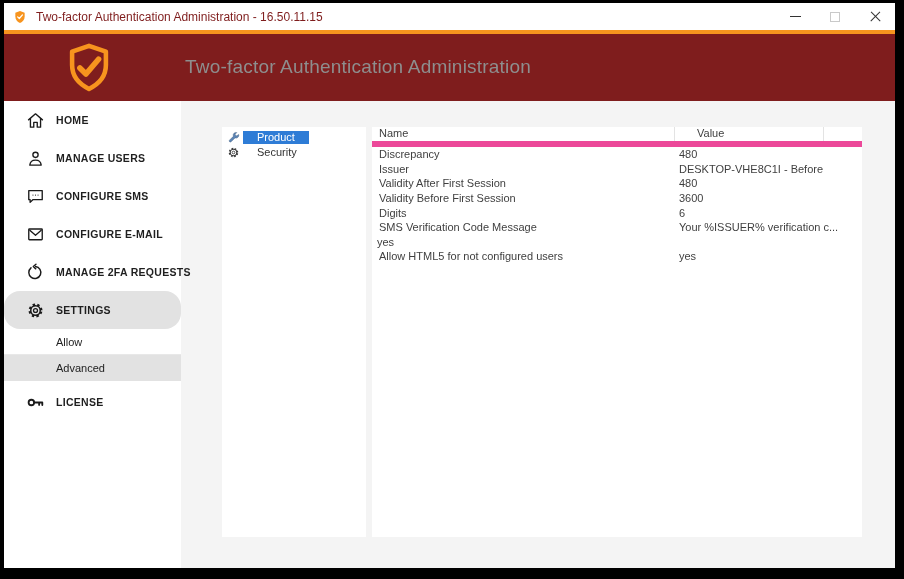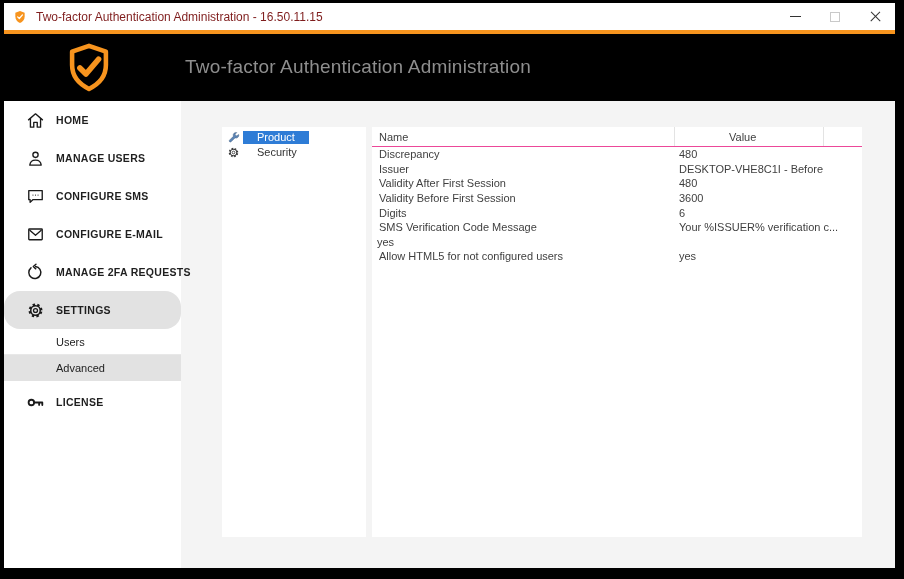--- a/index.html
+++ b/index.html
@@ -36,21 +36,21 @@
     content:""; position:absolute; left:-1px; top:5px; width:13px; height:1.4px;
     background:#333;
   }
   .close-glyph::before { transform:rotate(45deg); }
   .close-glyph::after  { transform:rotate(-45deg); }
   .accent-line {
     position:absolute; left:0; top:27px; width:100%; height:4px; background:#F7941E;
   }
   
   .header {
-    position:absolute; left:0; top:31px; width:100%; height:67px; background:#000000;
+    position:absolute; left:0; top:31px; width:100%; height:67px; background:#7f1d1d;
   }
   .logo { position:absolute; left:59px; top:6px; width:52px; height:55px; }
   .header-title {
     position:absolute; left:181px; top:22px;
     font-size:19px; font-weight:300; color:#8e8e8e; letter-spacing:0.2px;
     white-space:nowrap;
   }
   
   .content-bg {
     position:absolute; left:177px; top:98px; right:0; bottom:0; background:#f4f4f4;
@@ -87,22 +87,22 @@
     display:flex; align-items:center; height:15px; padding-left:5px; cursor:pointer;
   }
   .tree-item .icon { width:13px; height:13px; margin-right:3px; flex:0 0 auto; }
   .tree-item .lbl { font-size:11px; color:#333; padding:0 14px; line-height:13px; }
   .tree-item.selected .lbl { background:#2E7CD6; color:#fff; }
   .table-panel {
     position:absolute; left:368px; top:124px; width:490px; height:410px;
     background:#fff;
   }
   .tbl-header {
-    position:relative; height:20px; border-bottom:1px solid #ec4899;
-    display:flex; align-items:center;gap:32px;
+    position:relative; height:20px; border-bottom:6px solid #ec4899;
+    display:flex; align-items:flex-start;
   }
   .tbl-header .col-name  { width:302px; padding-left:7px; }
   .tbl-header .col-value { width:149px; padding-left:23px; }
   .tbl-header .hsep {
     position:absolute; top:0; bottom:0; width:1px; background:#e3e3e3;
   }
   .tbl-header span { font-size:11px; color:#3f3f3f; }
   .tbl-row {
     display:flex; align-items:center; height:14.6px; cursor:default;
   }
@@ -195,21 +195,21 @@
     <div class="side-item selected">
       <svg class="icon" viewBox="0 0 24 24" fill="none" stroke="#1a1a1a">
         <circle cx="12" cy="12" r="7.3" stroke-width="3" stroke-dasharray="2.9 2.83" transform="rotate(11 12 12)"></circle>
         <circle cx="12" cy="12" r="6" stroke-width="1.9"></circle>
         <circle cx="12" cy="12" r="2.5" stroke-width="1.6"></circle>
       </svg>
       <span class="lbl">SETTINGS</span>
     </div>
 
     <div class="side-subitem divider">
-      <span class="lbl">Users</span>
+      <span class="lbl">Allow</span>
     </div>
 
     <div class="side-subitem selected">
       <span class="lbl">Advanced</span>
     </div>
 
     <div class="side-item" style="height:42px">
       <svg class="icon" viewBox="0 0 24 24" fill="none" stroke="#1a1a1a" stroke-width="2.3" stroke-linecap="round" stroke-linejoin="round">
         <circle cx="6.8" cy="12" r="3.5"></circle>
         <path d="M10.3 12 H20.6 V15.2 M16.6 12 V15"></path>

